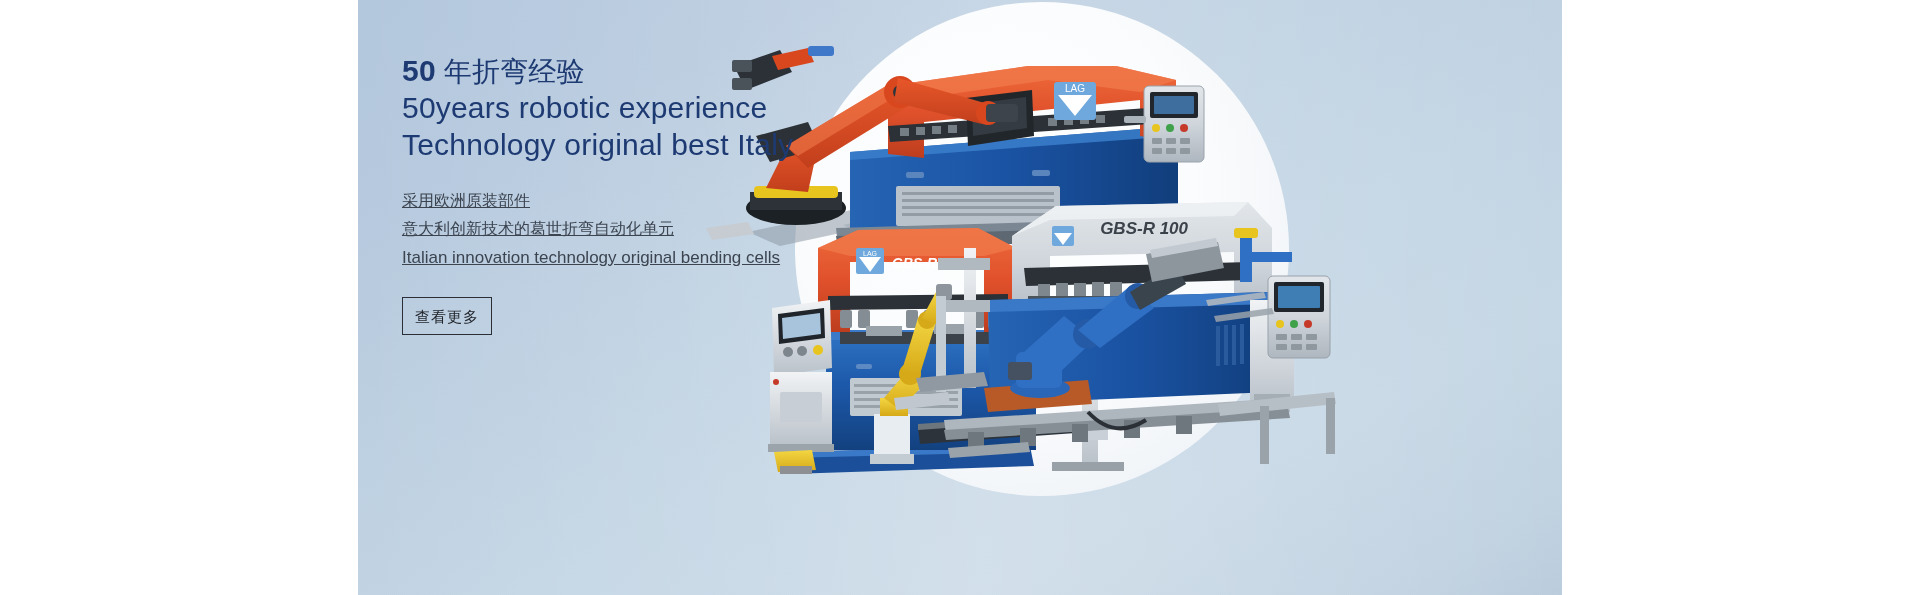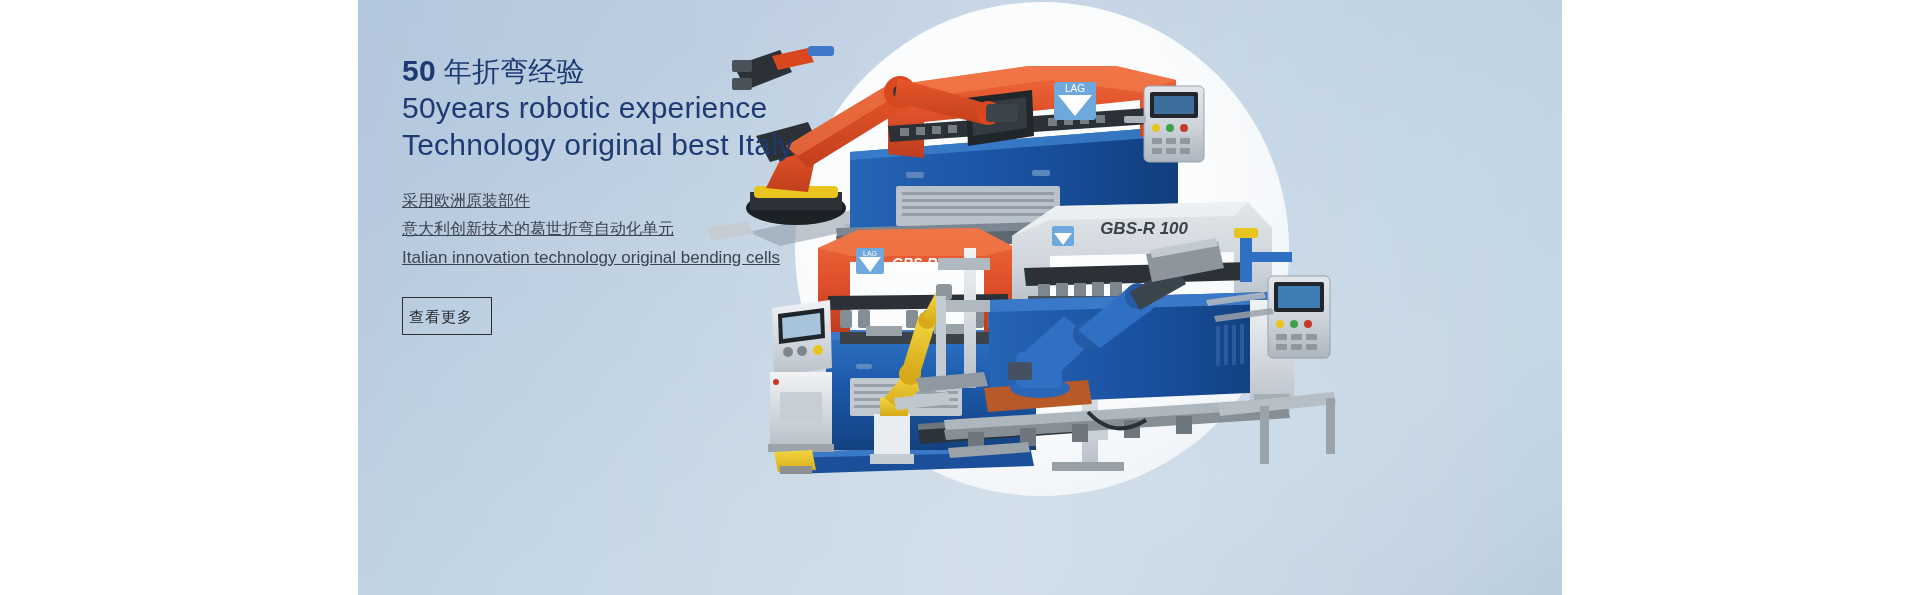--- a/index.html
+++ b/index.html
@@ -119,21 +119,21 @@
   
   .cta-wrap {
     margin-top: 26px;
   }
   .cta {
     display: inline-block;
     box-sizing: border-box;
     width: 90px;
     height: 38px;
     line-height: 36px;
-    text-align: left;
+    text-align: center;
     border: 1px solid #2b2f35;
     background: transparent;
     color: #22262c;
     font-size: 15px;
     letter-spacing: 1px;
     cursor: pointer;
     user-select: none;
     font-family: "Liberation Sans", "DejaVu Sans", sans-serif;
   }
 

